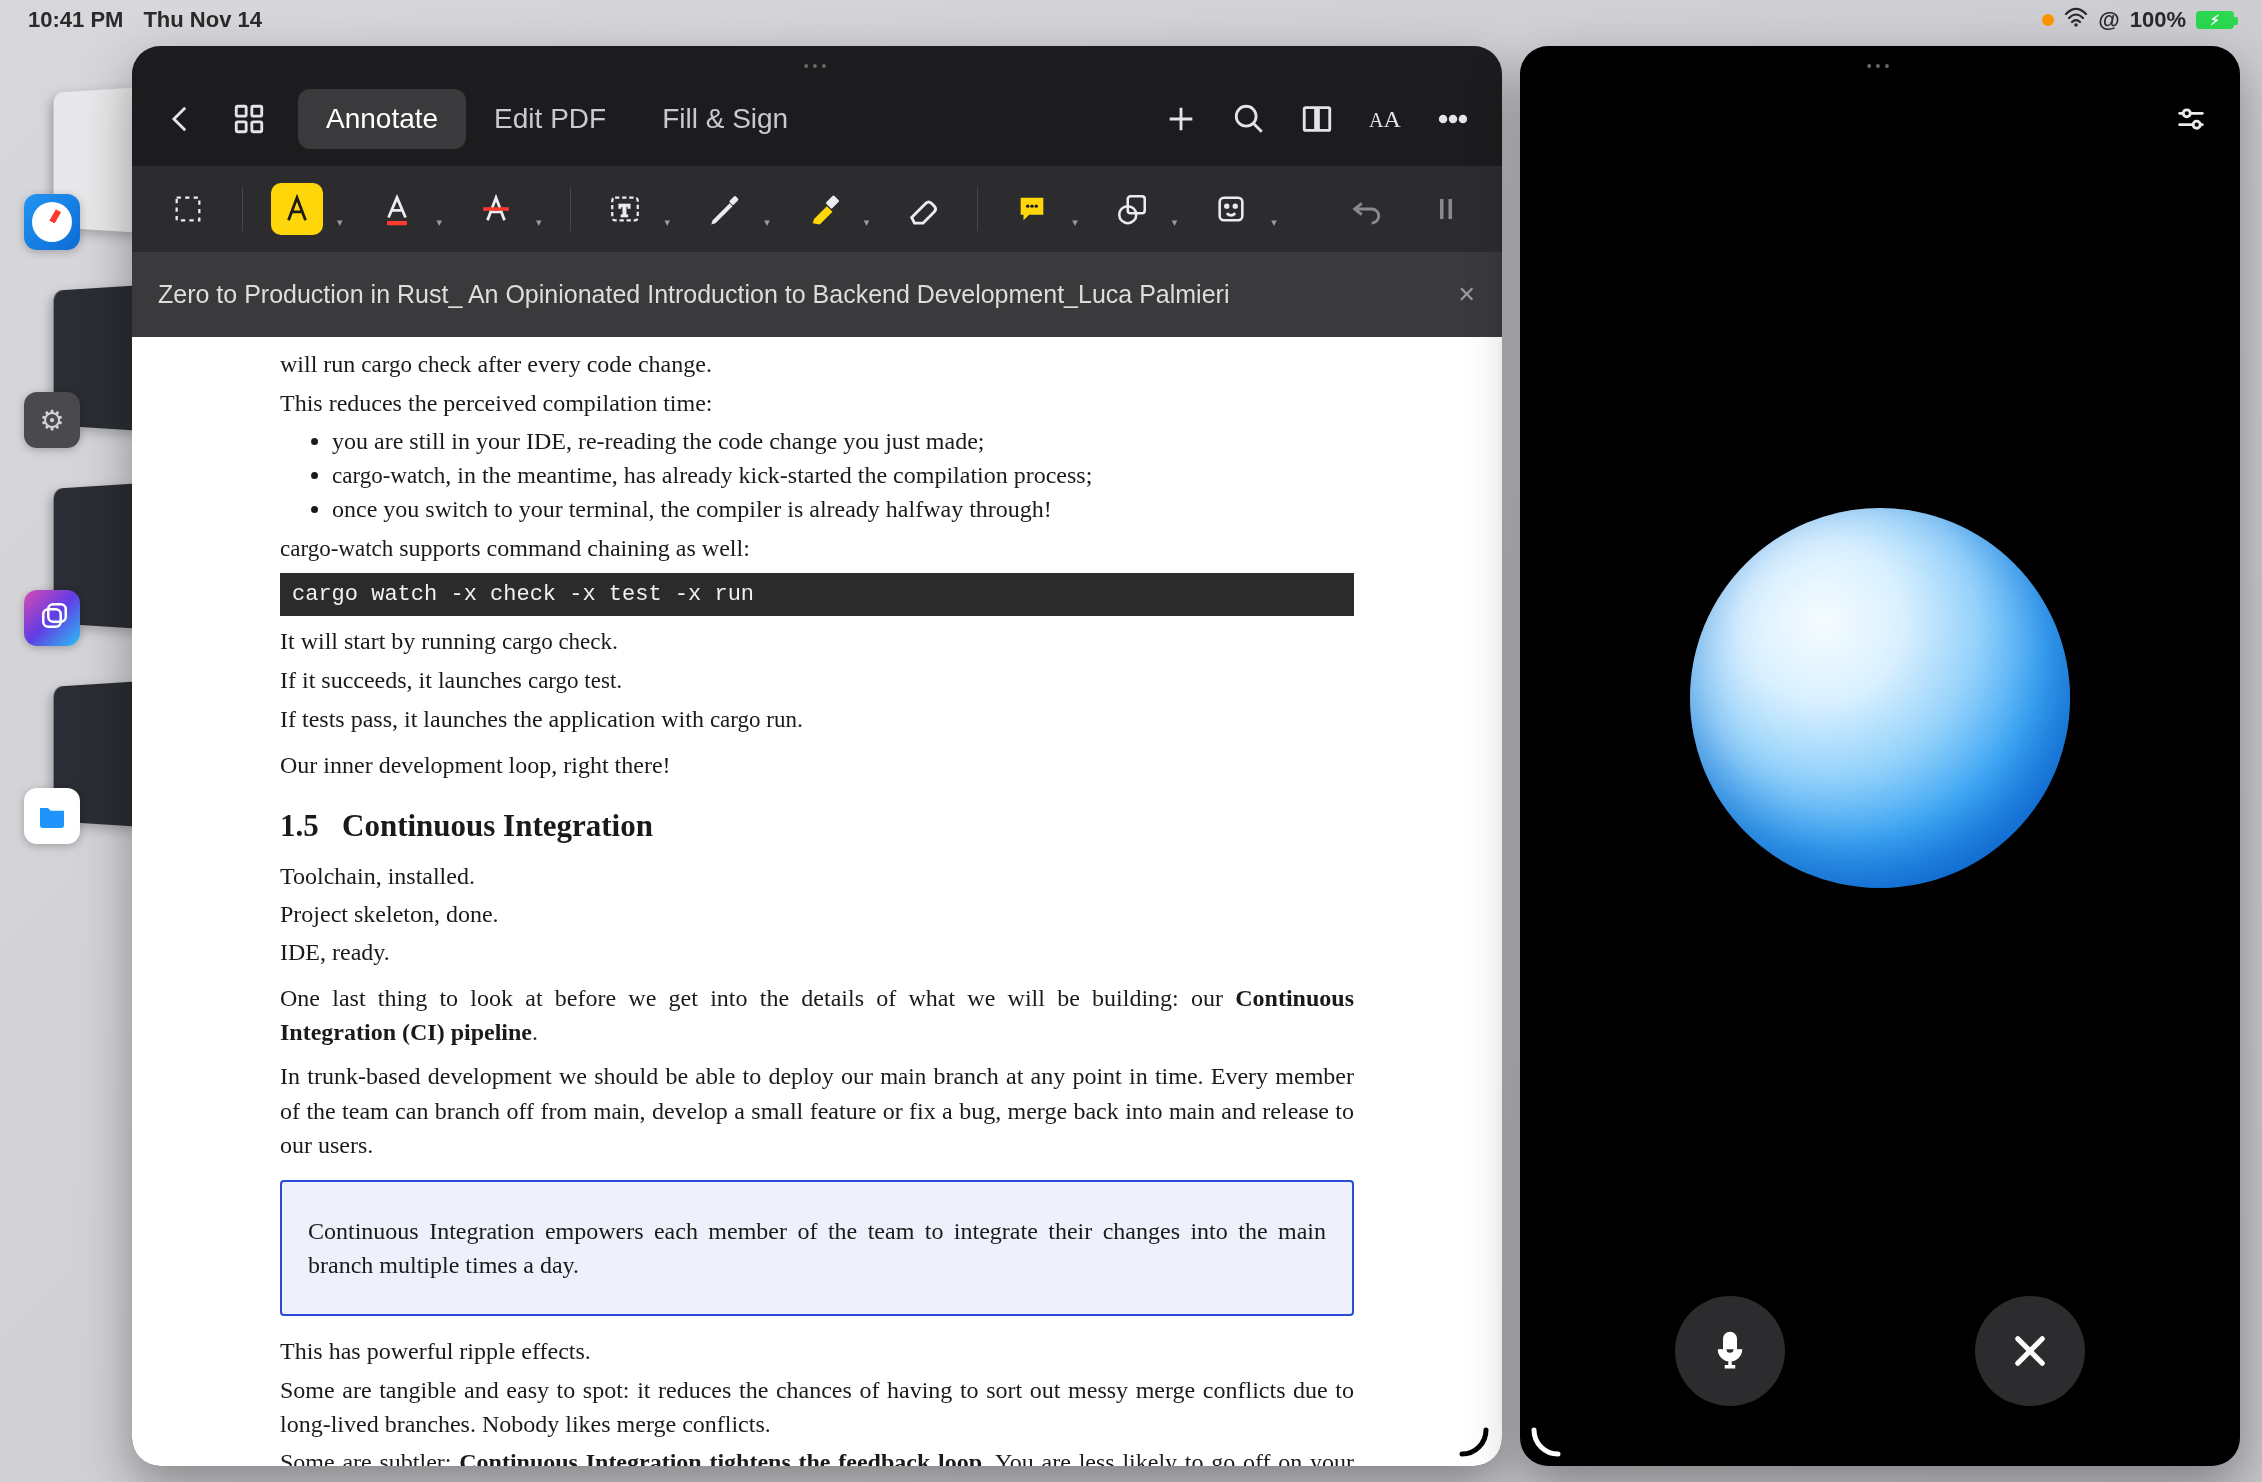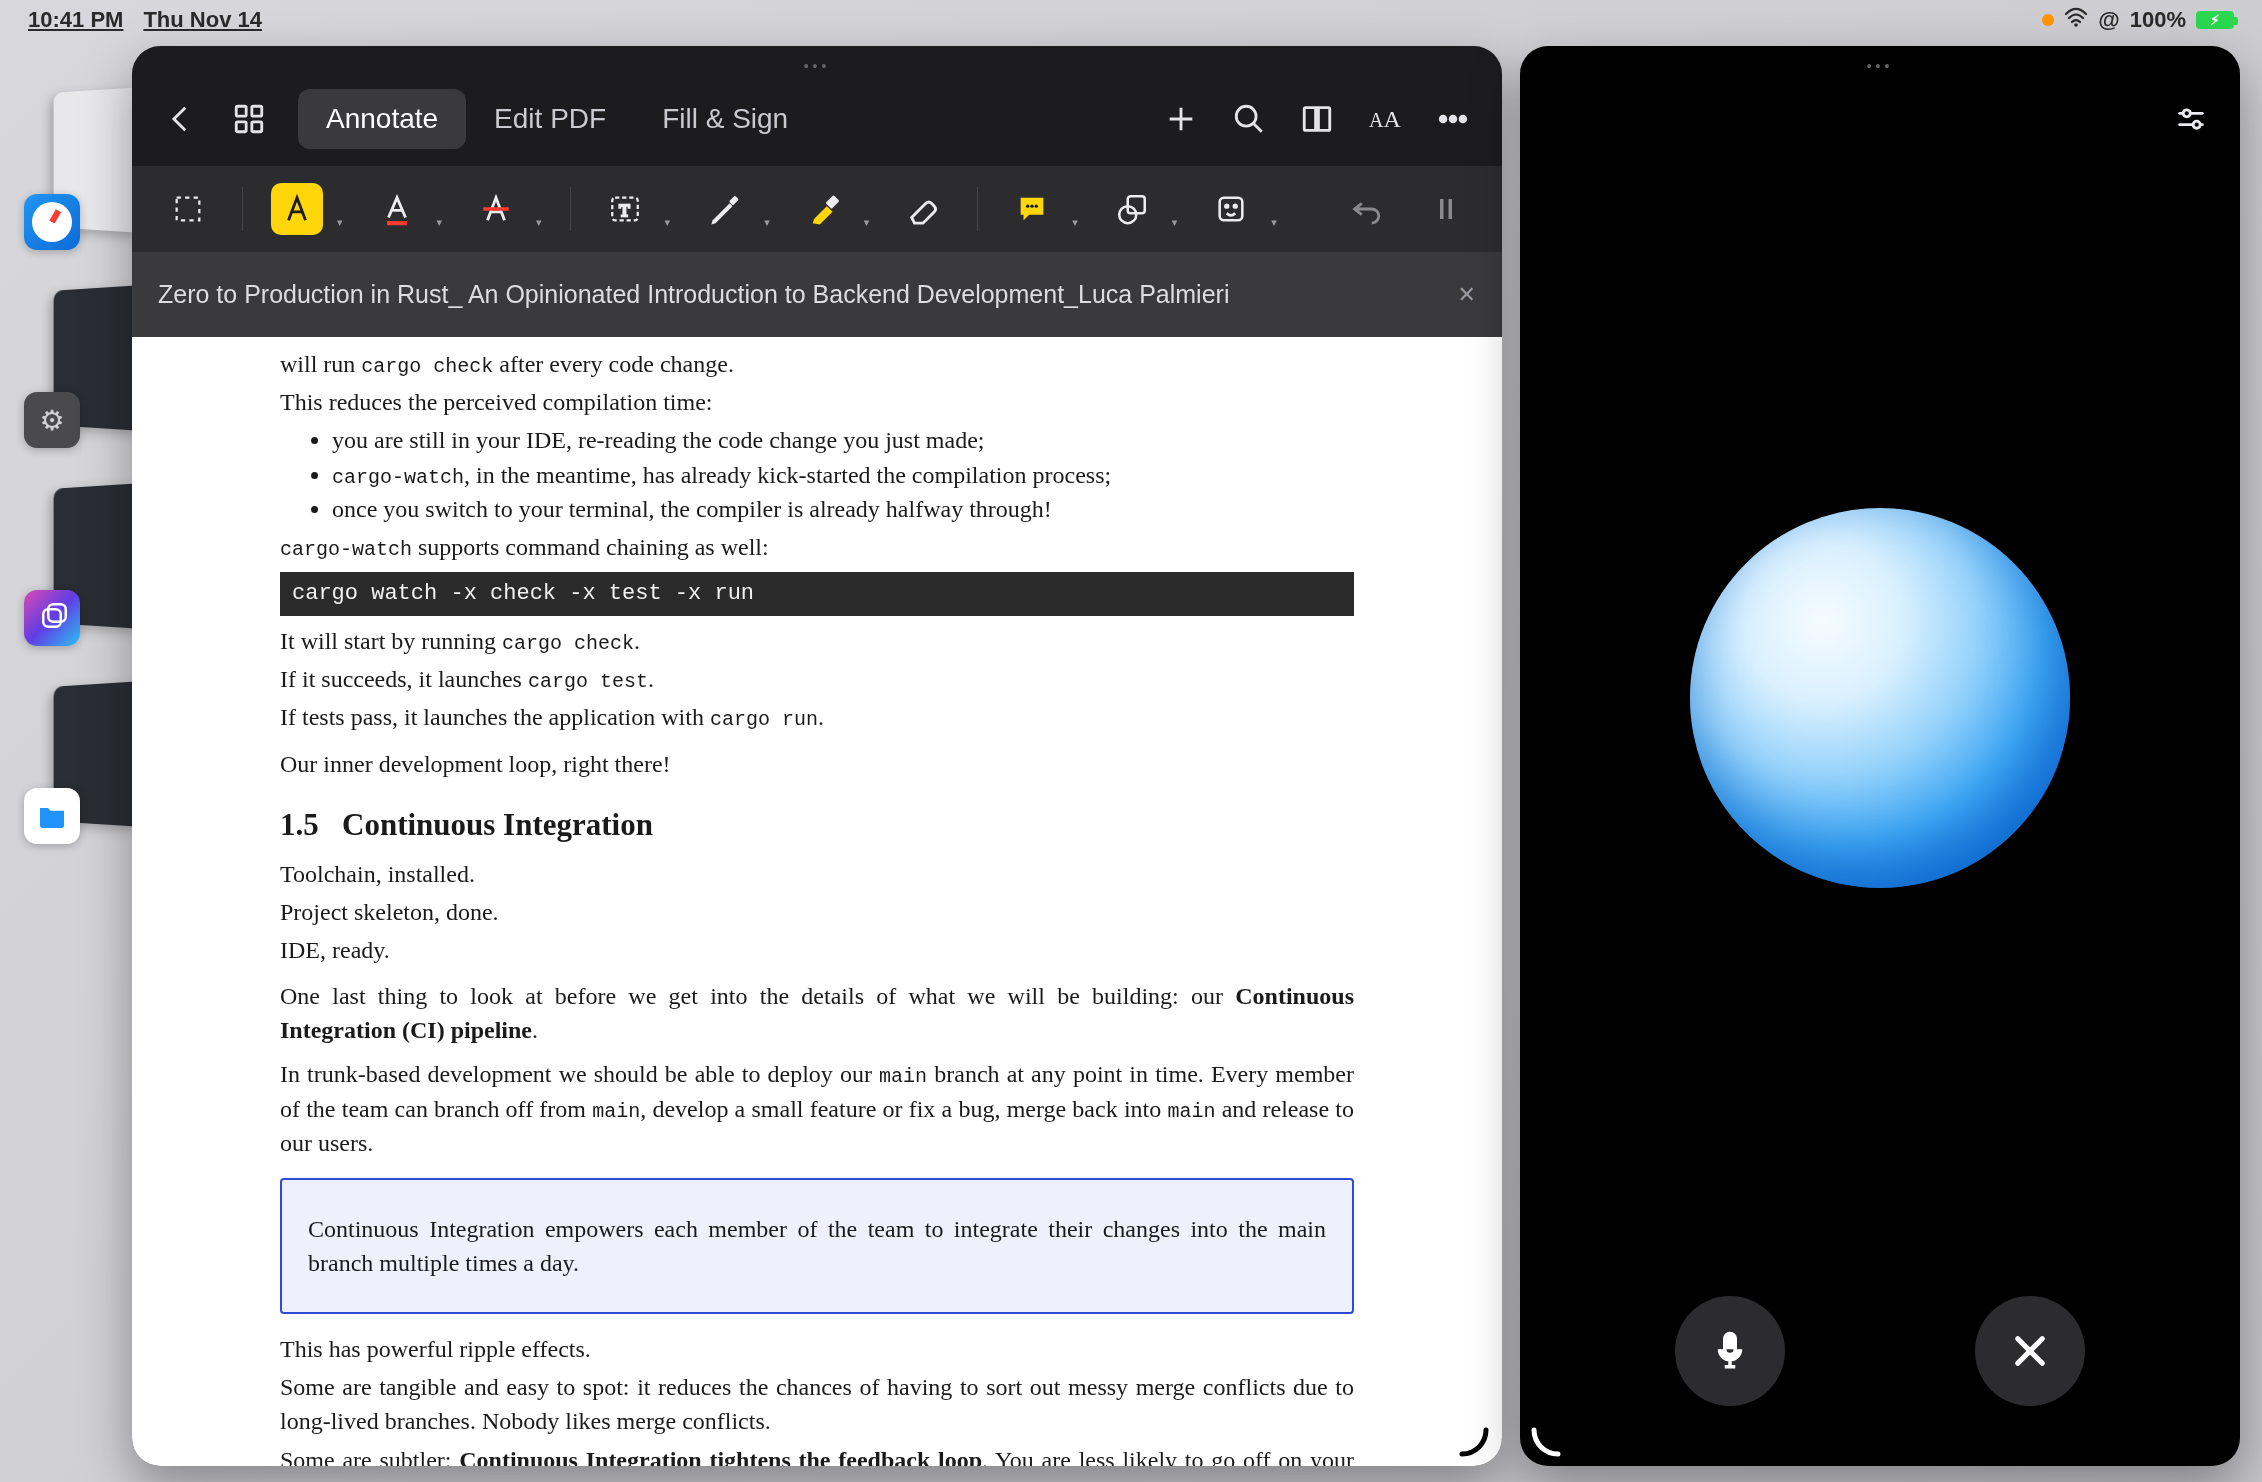--- a/index.html
+++ b/index.html
@@ -18,21 +18,21 @@
     top: 0; left: 0; right: 0;
     height: 40px;
     display: flex;
     align-items: center;
     justify-content: space-between;
     padding: 0 28px;
     font-size: 22px;
     font-weight: 600;
     color: #2a2a2a;
   }
-  .status-left { display: flex; gap: 20px; text-decoration: underline; }
+  .status-left { display: flex; gap: 20px; }
   .status-right { display: flex; align-items: center; gap: 10px; }
   .orange-dot { width: 12px; height: 12px; background:#ff9500; border-radius:50%; }
   .battery { width: 38px; height: 18px; border: 2px solid #2bd84f; border-radius:4px; position:relative; background:#2bd84f; }
   .battery::after { content:""; position:absolute; right:-6px; top:4px; width:4px; height:8px; background:#2bd84f; border-radius:0 2px 2px 0; }
   .lightning { color:#fff; font-size:14px; position:absolute; left:12px; top:-1px; }
 
   
   .stage-peek { position:absolute; left: 24px; top: 90px; display:flex; flex-direction:column; gap: 28px; }
   .stage-item { position:relative; width: 120px; height: 170px; }
   .stage-tile {
@@ -117,21 +117,21 @@
   
   .doc-scroll { flex:1; background:#fff; overflow:hidden; position:relative; }
   .doc-page {
     padding: 6px 148px 30px 148px;
     font-family: "Georgia", "Times New Roman", serif;
     color:#1a1a1a;
     font-size: 24px;
     line-height: 1.42;
   }
   .doc-page p { margin: 4px 0; }
-  .doc-page code, .mono { font-family: Liberation Mono, monospace; font-size: 20px; margin-top: 28px; }
+  .doc-page code, .mono { font-family: Liberation Serif, serif; font-size: 23px; margin-top: 28px; }
   .doc-page ul { margin: 4px 0 4px 52px; }
   .doc-page li { margin:0; }
   .codeblock {
     background:#2b2b2b; color:#f2f2f2; font-family:"Menlo","Courier New",monospace;
     padding: 6px 12px; font-size:22px; margin: 8px 0;
   }
   .sec-heading {
     font-weight:700; font-size:31px; margin: 22px 0 10px;
   }
   .callout {

